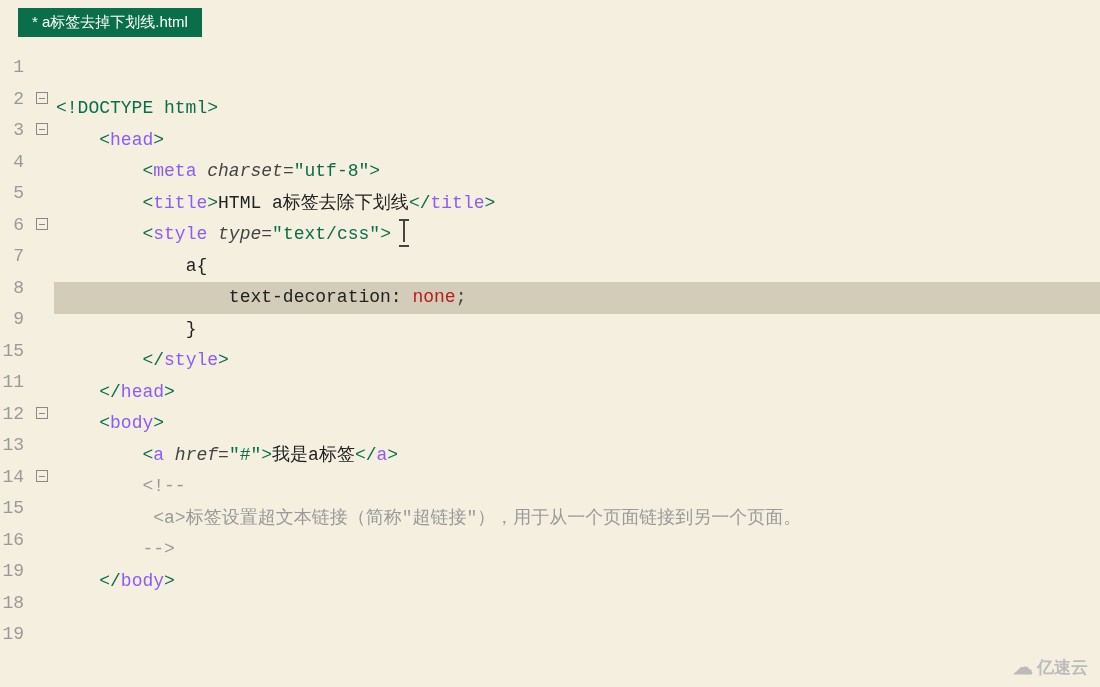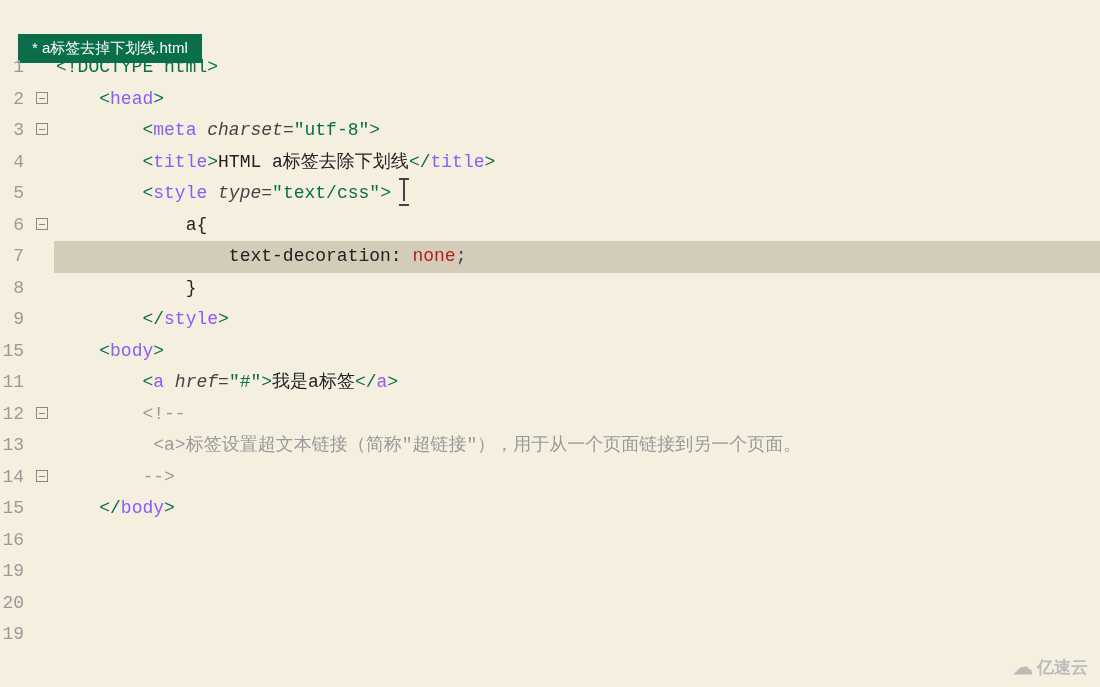--- a/index.html
+++ b/index.html
@@ -17,21 +17,20 @@
       padding: 8px 0 0 18px;
       height: 40px;
     }
     .tab {
       display: inline-block;
       background: #0a6e4a;
       color: #fff;
       padding: 5px 14px;
       font-size: 15px;
       font-family: sans-serif;
-      margin-top: 26px;
     }
     .editor {
       display: flex;
       margin-top: 12px;
     }
     .gutter {
       width: 30px;
       text-align: right;
       color: #999;
       padding-right: 6px;
@@ -54,20 +53,21 @@
     .fold-box::before {
       content: '';
       position: absolute;
       left: 2px; right: 2px; top: 50%;
       height: 1px;
       background: #888;
     }
     .code-area {
       flex: 1;
       position: relative;
+      margin-top: 41px;
     }
     .code-line {
       height: 31.5px;
       line-height: 31.5px;
       white-space: pre;
       padding-left: 2px;
     }
     .code-line.highlighted {
       background: #d2ccb8;
     }
@@ -142,21 +142,21 @@
     <div>8</div>
     <div>9</div>
     <div>15</div>
     <div>11</div>
     <div>12</div>
     <div>13</div>
     <div>14</div>
     <div>15</div>
     <div>16</div>
     <div>19</div>
-    <div>20</div>
+    <div>18</div>
     <div>19</div>
   </div>
 
   <div class="fold-col">
     <div></div>
     <div><span class="fold-box"></span></div>
     <div><span class="fold-box"></span></div>
     <div></div>
     <div></div>
     <div><span class="fold-box"></span></div>
@@ -178,20 +178,21 @@
   <div class="code-area">
     <div class="code-line"><span class="tag">&lt;!DOCTYPE html&gt;</span></div>
     <div class="code-line">    <span class="tag">&lt;</span><span class="tag-name">head</span><span class="tag">&gt;</span></div>
     <div class="code-line">        <span class="tag">&lt;</span><span class="tag-name">meta</span> <span class="attr-name">charset</span><span class="punct">=</span><span class="attr-val">"utf-8"</span><span class="tag">&gt;</span></div>
     <div class="code-line">        <span class="tag">&lt;</span><span class="tag-name">title</span><span class="tag">&gt;</span><span class="text-content">HTML a标签去除下划线</span><span class="tag">&lt;/</span><span class="tag-name">title</span><span class="tag">&gt;</span></div>
     <div class="code-line">        <span class="tag">&lt;</span><span class="tag-name">style</span> <span class="attr-name">type</span><span class="punct">=</span><span class="attr-val">"text/css"</span><span class="tag">&gt;</span><span class="cursor-caret"><span class="bot"></span></span></div>
     <div class="code-line">            <span class="text-content">a{</span></div>
     <div class="code-line highlighted">                <span class="text-content">text-decoration:</span><span> </span><span class="prop-val">none</span><span class="punct">;</span></div>
     <div class="code-line">            <span class="text-content">}</span></div>
     <div class="code-line">        <span class="tag">&lt;/</span><span class="tag-name">style</span><span class="tag">&gt;</span></div>
+    <div class="code-line">    <span class="tag">&lt;/</span><span class="tag-name">head</span><span class="tag">&gt;</span></div>
     <div class="code-line">    <span class="tag">&lt;</span><span class="tag-name">body</span><span class="tag">&gt;</span></div>
     <div class="code-line">        <span class="tag">&lt;</span><span class="tag-name">a</span> <span class="attr-name">href</span><span class="punct">=</span><span class="attr-val">"#"</span><span class="tag">&gt;</span><span class="text-content">我是a标签</span><span class="tag">&lt;/</span><span class="tag-name">a</span><span class="tag">&gt;</span></div>
     <div class="code-line">        <span class="comment">&lt;!--</span></div>
     <div class="code-line">         <span class="comment">&lt;a&gt;</span><span class="comment">标签设置超文本链接（简称"超链接"），用于从一个页面链接到另一个页面。</span></div>
     <div class="code-line">        <span class="comment">--&gt;</span></div>
     <div class="code-line">    <span class="tag">&lt;/</span><span class="tag-name">body</span><span class="tag">&gt;</span></div>
     <div class="code-line"><span></span></div>
   </div>
 </div>
 

